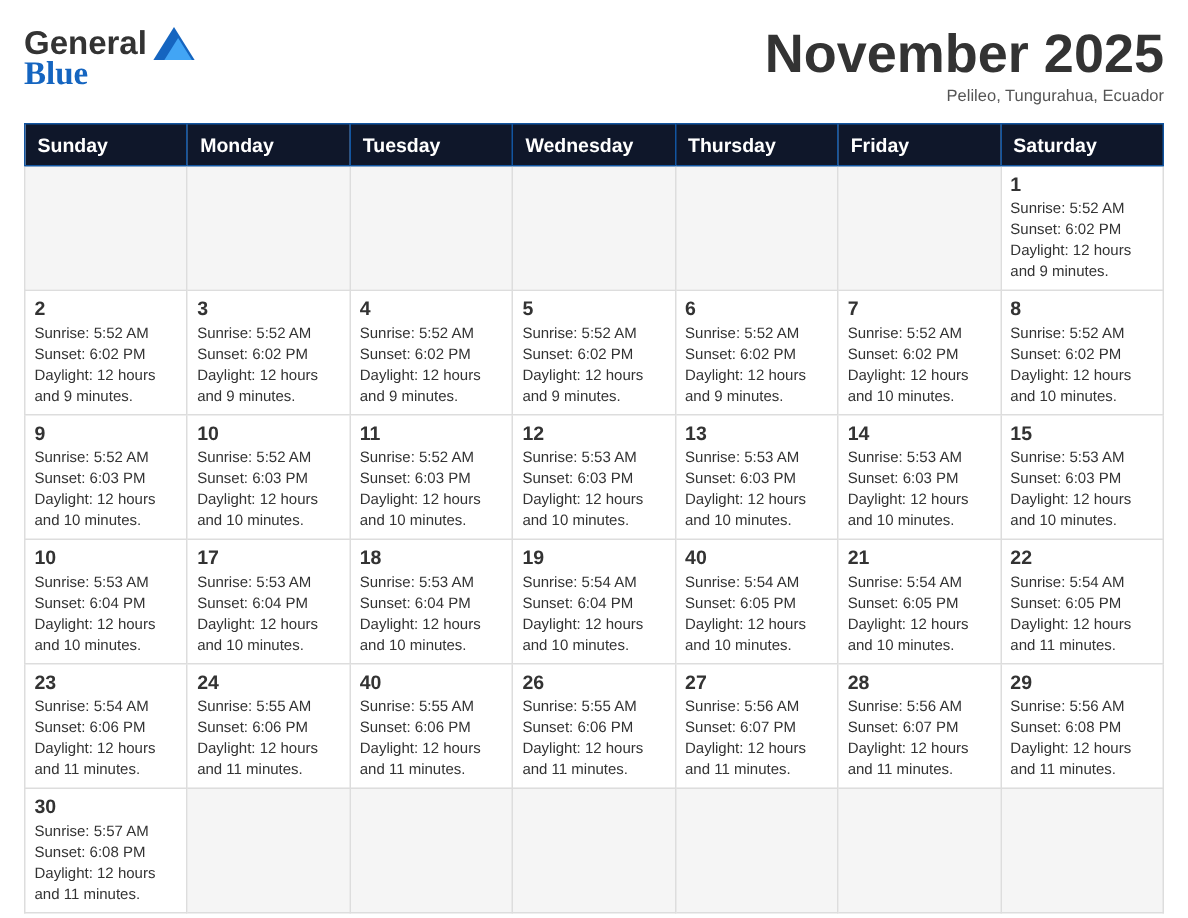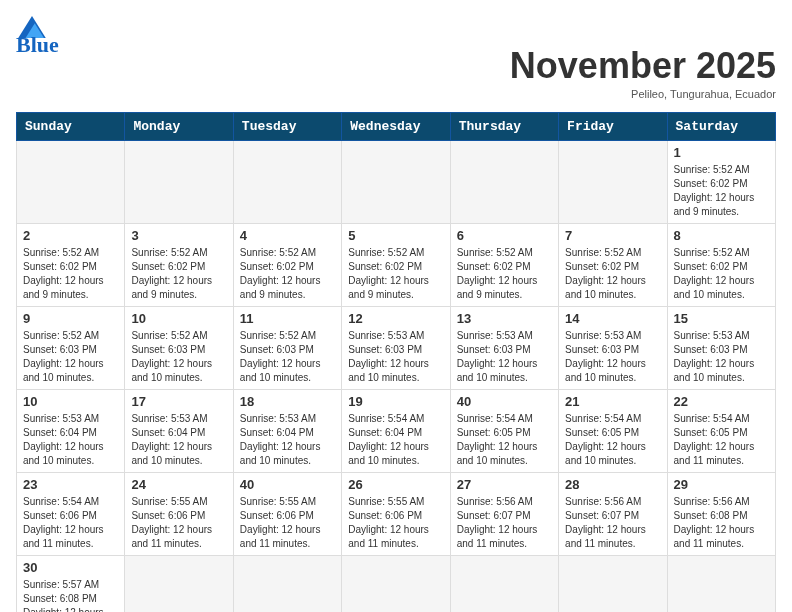--- a/index.html
+++ b/index.html
@@ -43,41 +43,39 @@
       margin-left: 2px;
     }
     .title-area {
       text-align: right;
     }
     .month-title {
       font-size: 36px;
       font-weight: bold;
       color: #333;
       line-height: 1.1;
-      margin-top: 30px;
     }
     .location-title {
       font-size: 11px;
       color: #555;
       margin-top: 2px;
     }
     .calendar-table {
       width: 100%;
       border-collapse: collapse;
       border: 1px solid #ccc;
     }
     .calendar-table th {
-      background-color: #0c4a6e;
+      background-color: #0f172a;
       color: #fff;
       font-size: 13px;
       font-weight: bold;
       padding: 6px 8px;
       text-align: left;
       border: 1px solid #1255a0;
-      font-family: Liberation Mono, monospace;
     }
     .calendar-table td {
       vertical-align: top;
       padding: 4px 6px;
       border: 1px solid #ddd;
       font-size: 10.5px;
       color: #333;
       width: calc(100% / 7);
       min-height: 80px;
       background: #fff;
@@ -104,20 +102,21 @@
     .last-row td.has-data {
       background: #fff;
     }
   </style>
 </head>
 <body>
 
 <div class="header-section">
   <div class="logo-area">
     <div class="logo-text">
+      <span class="logo-general">General</span>
       <svg class="logo-icon" viewBox="0 0 30 24" xmlns="http://www.w3.org/2000/svg">
         <polygon points="0,24 15,0 30,24" fill="#1565c0"></polygon>
         <polygon points="8,24 18,8 28,24" fill="#42a5f5"></polygon>
       </svg>
     </div>
     <span class="logo-blue" style="margin-top:-6px;">Blue</span>
   </div>
   <div class="title-area">
     <div class="month-title">November 2025</div>
     <div class="location-title">Pelileo, Tungurahua, Ecuador</div>

